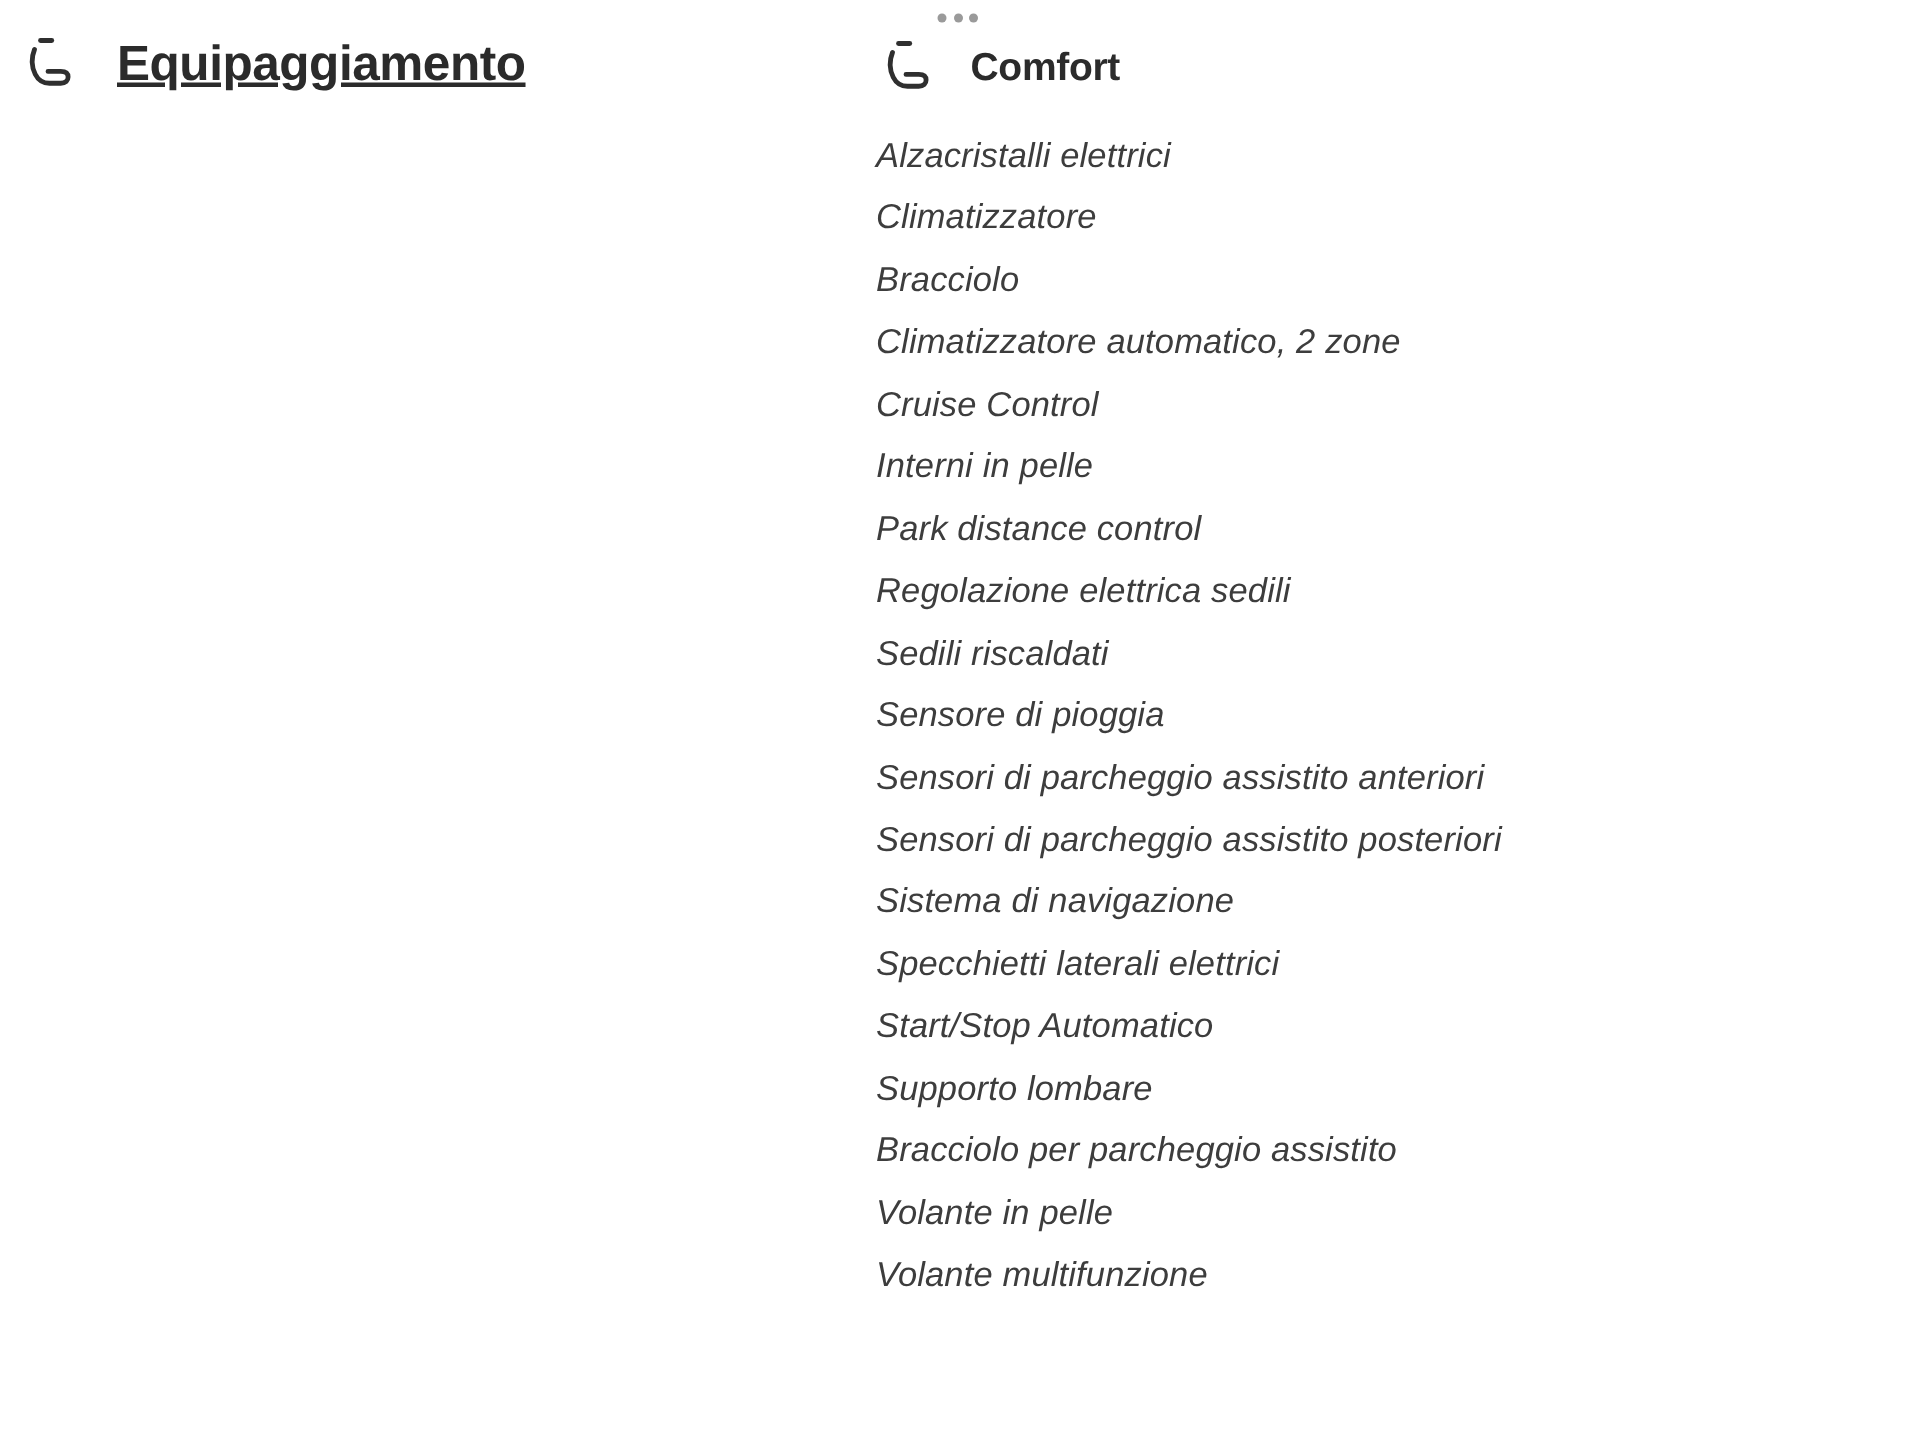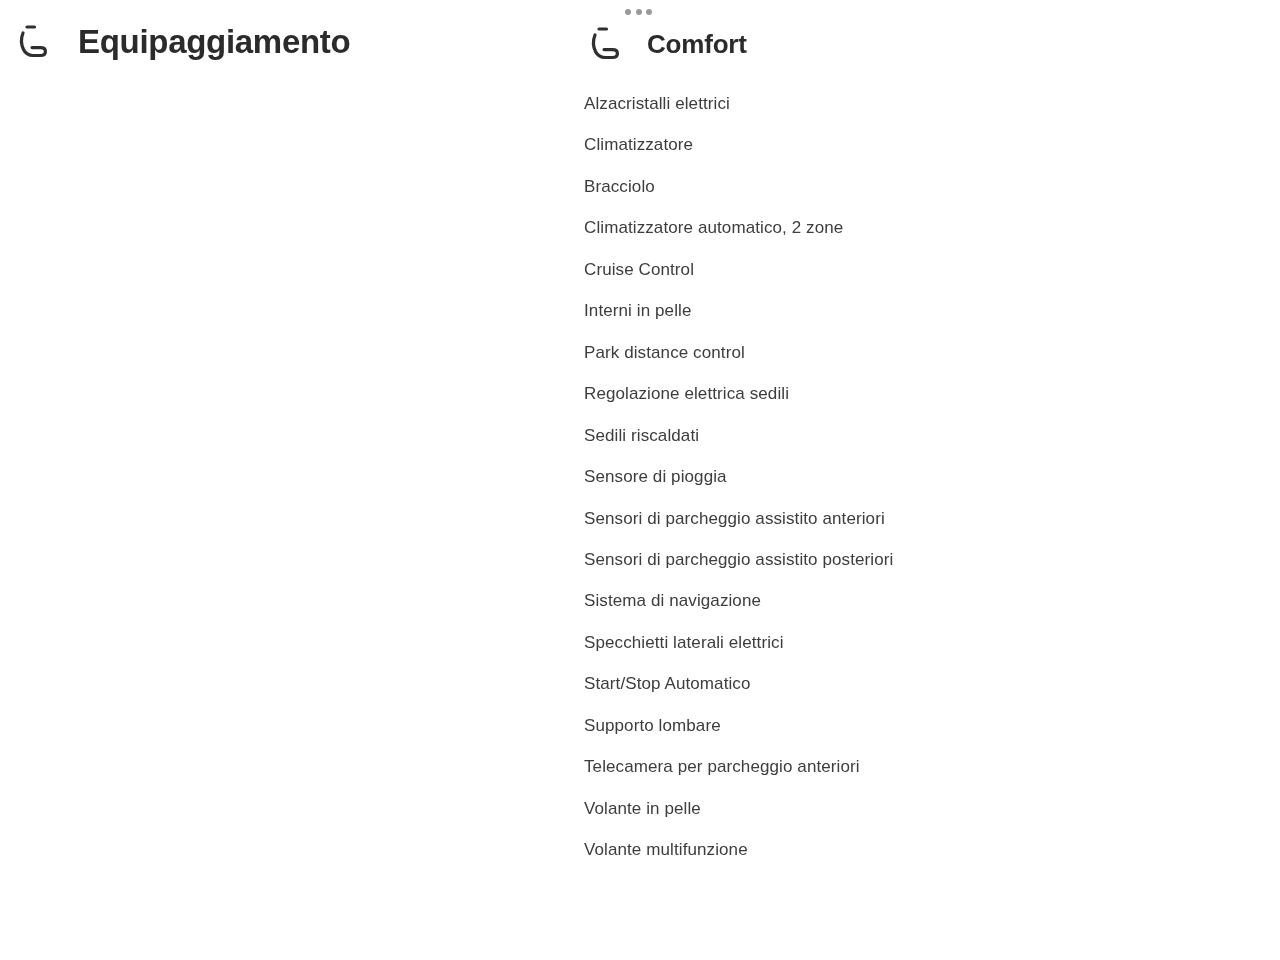--- a/index.html
+++ b/index.html
@@ -25,20 +25,21 @@
     align-items: center;
     gap: 30px;
   }
   .section-header h1 {
     margin: 0;
     font-size: 33px;
     line-height: 38px;
     font-weight: 700;
     letter-spacing: -0.3px;
     color: #2b2b2b;
+    text-decoration: underline;
   }
   
   .seat-icon {
     display: inline-flex;
     width: 34px;
     height: 40px;
     flex: 0 0 auto;
   }
   .seat-icon svg { width: 100%; height: 100%; }
   
@@ -74,26 +75,27 @@
   }
   .feature-list {
     position: absolute;
     left: 584px;
     top: 83px;
     margin: 0;
     padding: 0;
     list-style: none;
   }
   .feature-list li {
-    font-size: 17px;
+    font-size: 23px;
     line-height: 41.45px;
     font-weight: 400;
     letter-spacing: 0.1px;
     color: #3d3d3d;
     white-space: nowrap;
+    font-style: italic;
   }
 </style>
 </head>
 <body>
 
 <div class="page">
 
   <div class="section-header">
     <span class="seat-icon">
       <svg viewBox="0 0 34 38" fill="none" xmlns="http://www.w3.org/2000/svg">
@@ -149,20 +151,20 @@
 
       <li class="feature-item">Sistema di navigazione</li>
 
 
       <li class="feature-item">Specchietti laterali elettrici</li>
 
       <li class="feature-item">Start/Stop Automatico</li>
 
       <li class="feature-item">Supporto lombare</li>
 
-      <li class="feature-item">Telecamera per parcheggio anteriori</li>
+      <li class="feature-item">Bracciolo per parcheggio assistito</li>
 
       <li class="feature-item">Volante in pelle</li>
 
       <li class="feature-item">Volante multifunzione</li>
     </ul>
 
 </div>
 
 </body></html>

